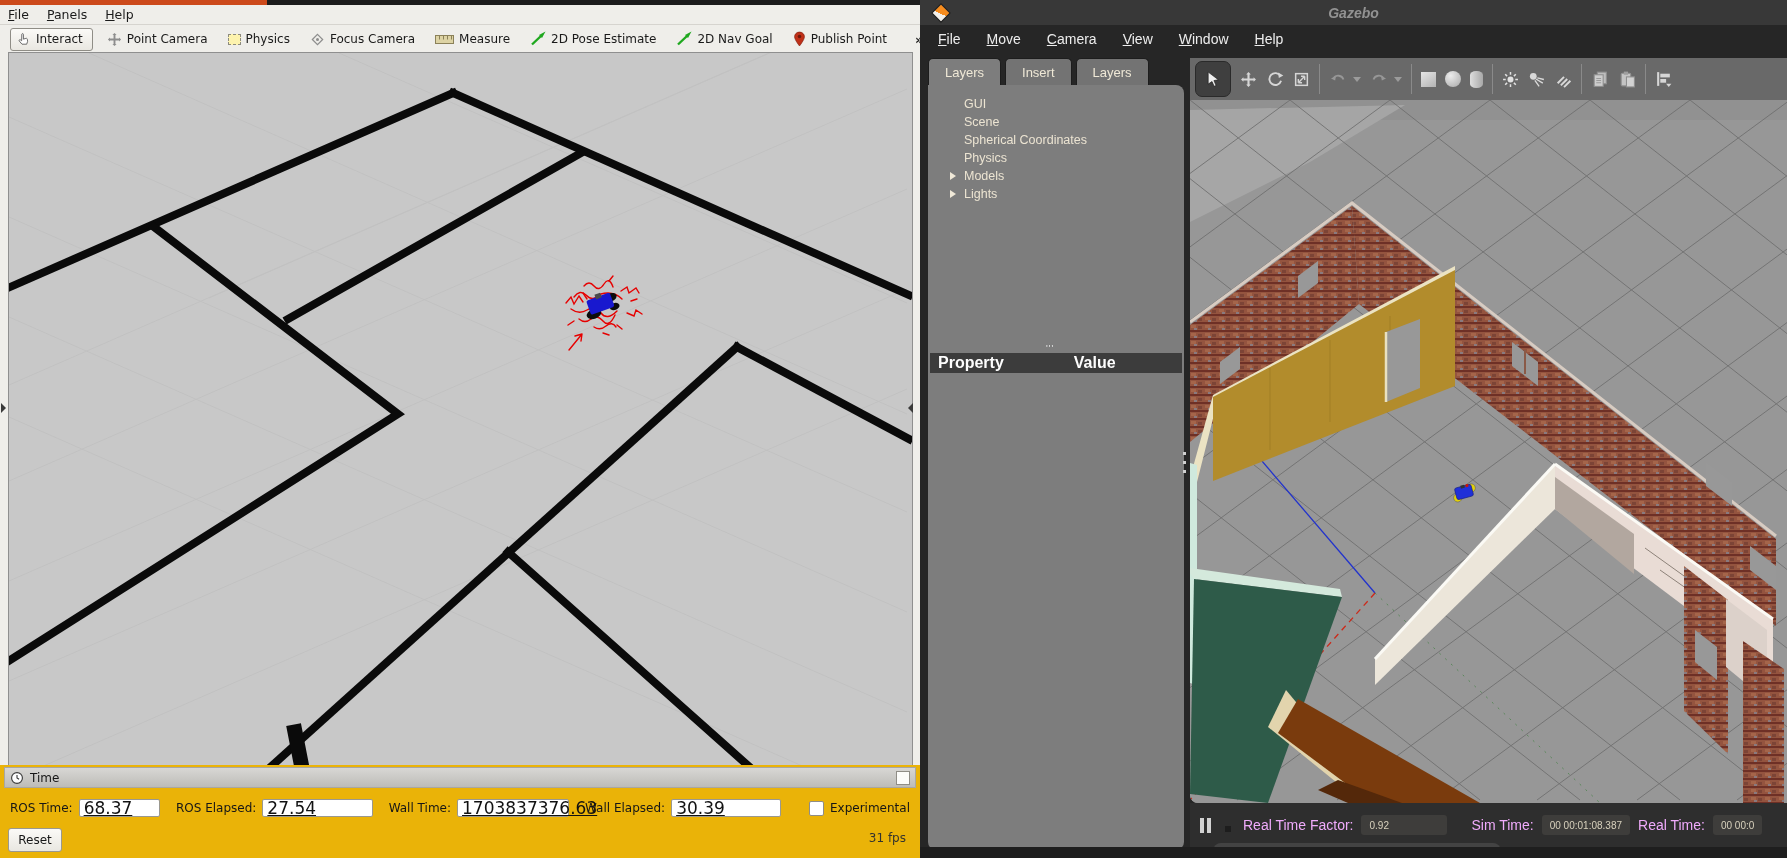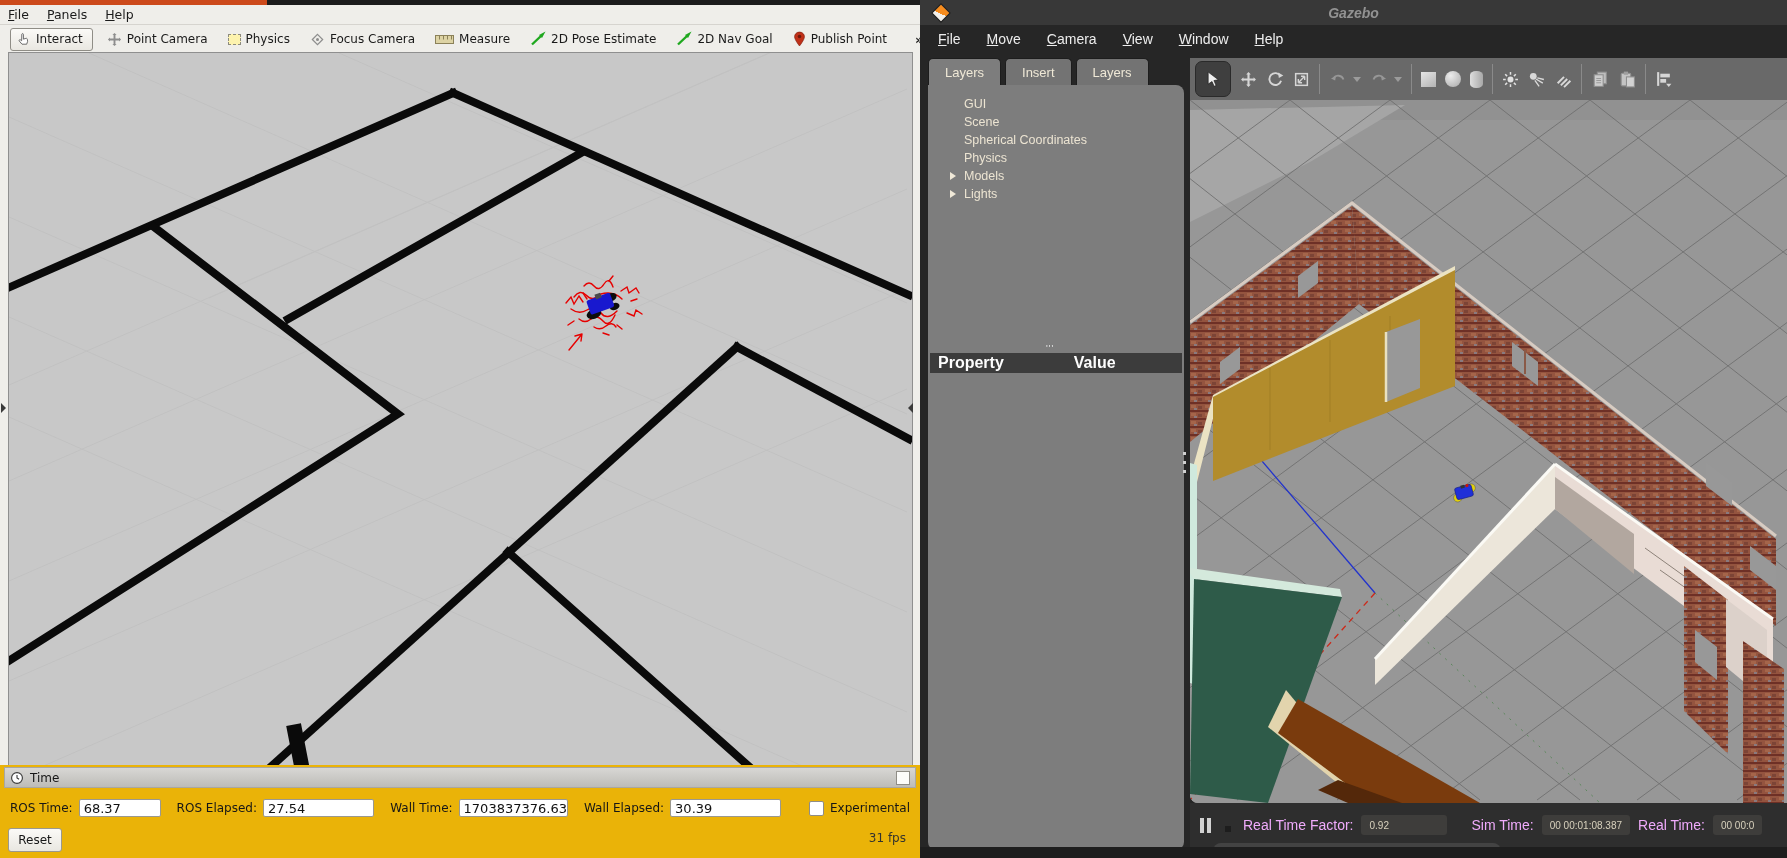--- a/index.html
+++ b/index.html
@@ -32,22 +32,22 @@
   .edge-arrow.right{left:908px;top:403px;border-right:5px solid #3a3a3a;}
 
   
   .time-panel{left:0;top:765px;width:920px;height:93px;background:#eab308;}
   .time-header{left:4px;top:2px;width:912px;height:21px;background:linear-gradient(#d8d7d4,#bdbcb8);
                border:1px solid #a9a7a1;display:flex;align-items:center;gap:6px;padding-left:5px;box-sizing:border-box;}
   .time-title{font-size:12px;color:#161616;}
   .dock-box{position:absolute;right:5px;top:3px;width:12px;height:12px;background:#fcfcfa;border:1px solid #8f8d86;}
   .time-fields{left:10px;top:32px;width:906px;height:22px;display:flex;align-items:center;}
   .tf-label{font-size:12px;color:#161616;margin-right:6px;white-space:nowrap;}
-  .tf-box{height:18px;background:#fff;border:1px solid #9a988f;border-radius:2px;font-size:13px;
-          display:flex;align-items:center;padding-left:4px;box-sizing:border-box;margin-right:16px;color:#111;}
+  .tf-box{height:18px;background:#fff;border:1px solid #9a988f;border-radius:2px;font-size:17px;
+          display:flex;align-items:center;padding-left:4px;box-sizing:border-box;margin-right:16px;color:#111;text-decoration:underline;}
   .checkbox{width:13px;height:13px;background:#fff;border:1px solid #8f8d86;border-radius:2px;margin-right:6px;}
   .reset-btn{left:8px;top:63px;width:52px;height:22px;background:linear-gradient(#fbfaf7,#e9e7e1);
              border:1px solid #9a988f;border-radius:3px;display:flex;align-items:center;justify-content:center;font-size:12px;color:#161616;}
   .fps{right:14px;top:66px;font-size:12px;color:#33332f;}
 
   
   .gazebo{left:920px;top:0;width:867px;height:858px;background:#262626;font-family:"Liberation Sans",sans-serif;}
   .gz-titlebar{left:0;top:0;width:867px;height:25px;background:#383838;display:flex;align-items:center;font-style:italic;}
   .gz-title{position:absolute;left:0;width:100%;text-align:center;font-size:14px;font-weight:bold;color:#929292;}
   .gz-logo{position:absolute;left:14px;top:6px;width:12px;height:12px;transform:rotate(45deg);

